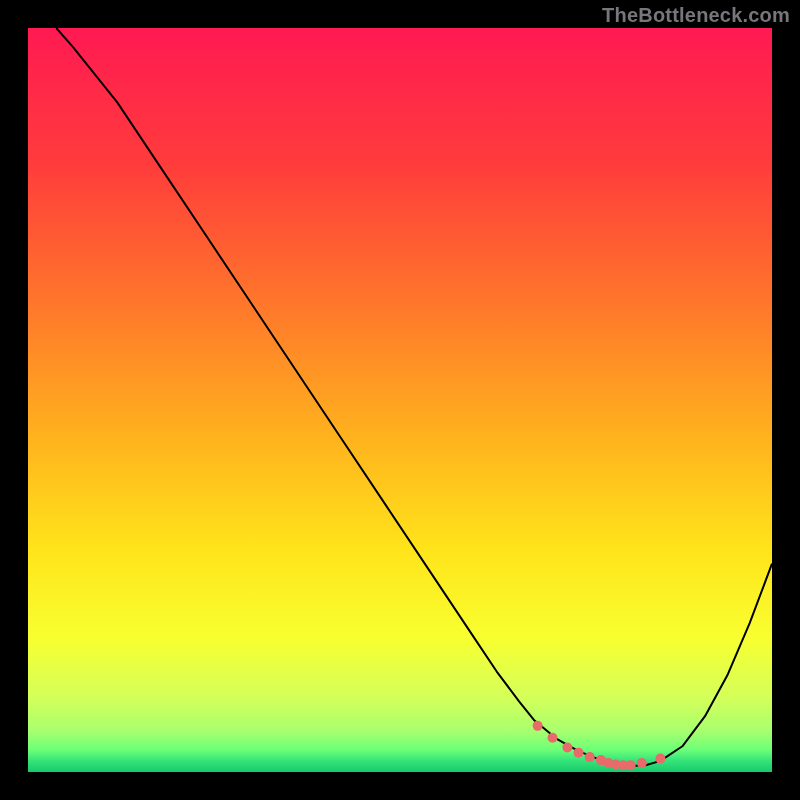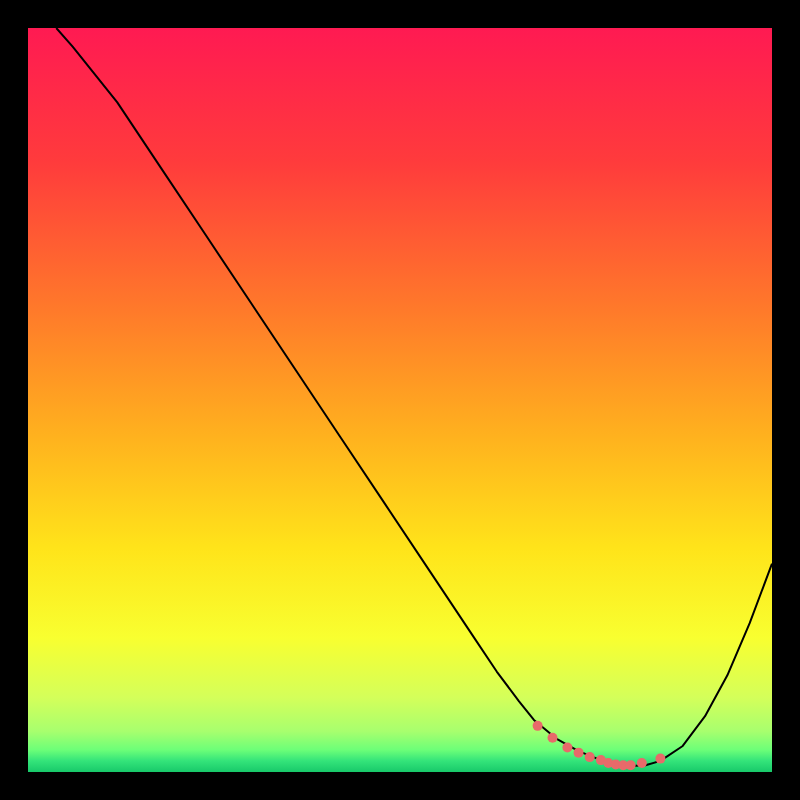--- a/index.html
+++ b/index.html
@@ -73,13 +73,14 @@
           <circle cx="572.88" cy="732.10" r="5" fill="#e86a6a"></circle>
           <circle cx="580.32" cy="735.07" r="5" fill="#e86a6a"></circle>
           <circle cx="587.76" cy="736.56" r="5" fill="#e86a6a"></circle>
           <circle cx="595.20" cy="737.30" r="5" fill="#e86a6a"></circle>
           <circle cx="602.64" cy="737.30" r="5" fill="#e86a6a"></circle>
           <circle cx="613.80" cy="735.07" r="5" fill="#e86a6a"></circle>
           <circle cx="632.40" cy="730.61" r="5" fill="#e86a6a"></circle>
         </g>
     </svg>
   </div>
+  <div class="watermark">TheBottleneck.com</div>
 </div>
 
 </body></html>

